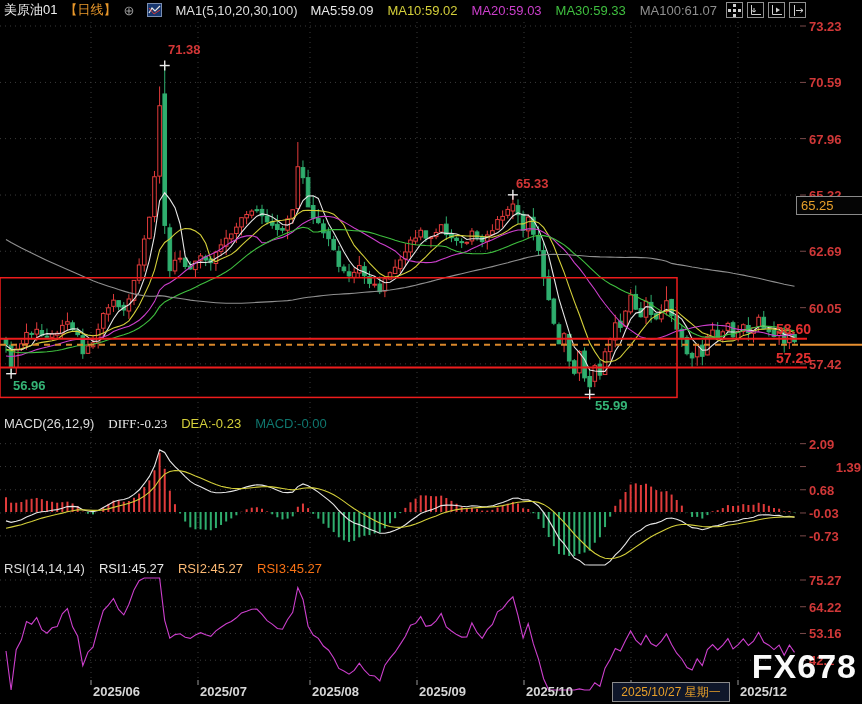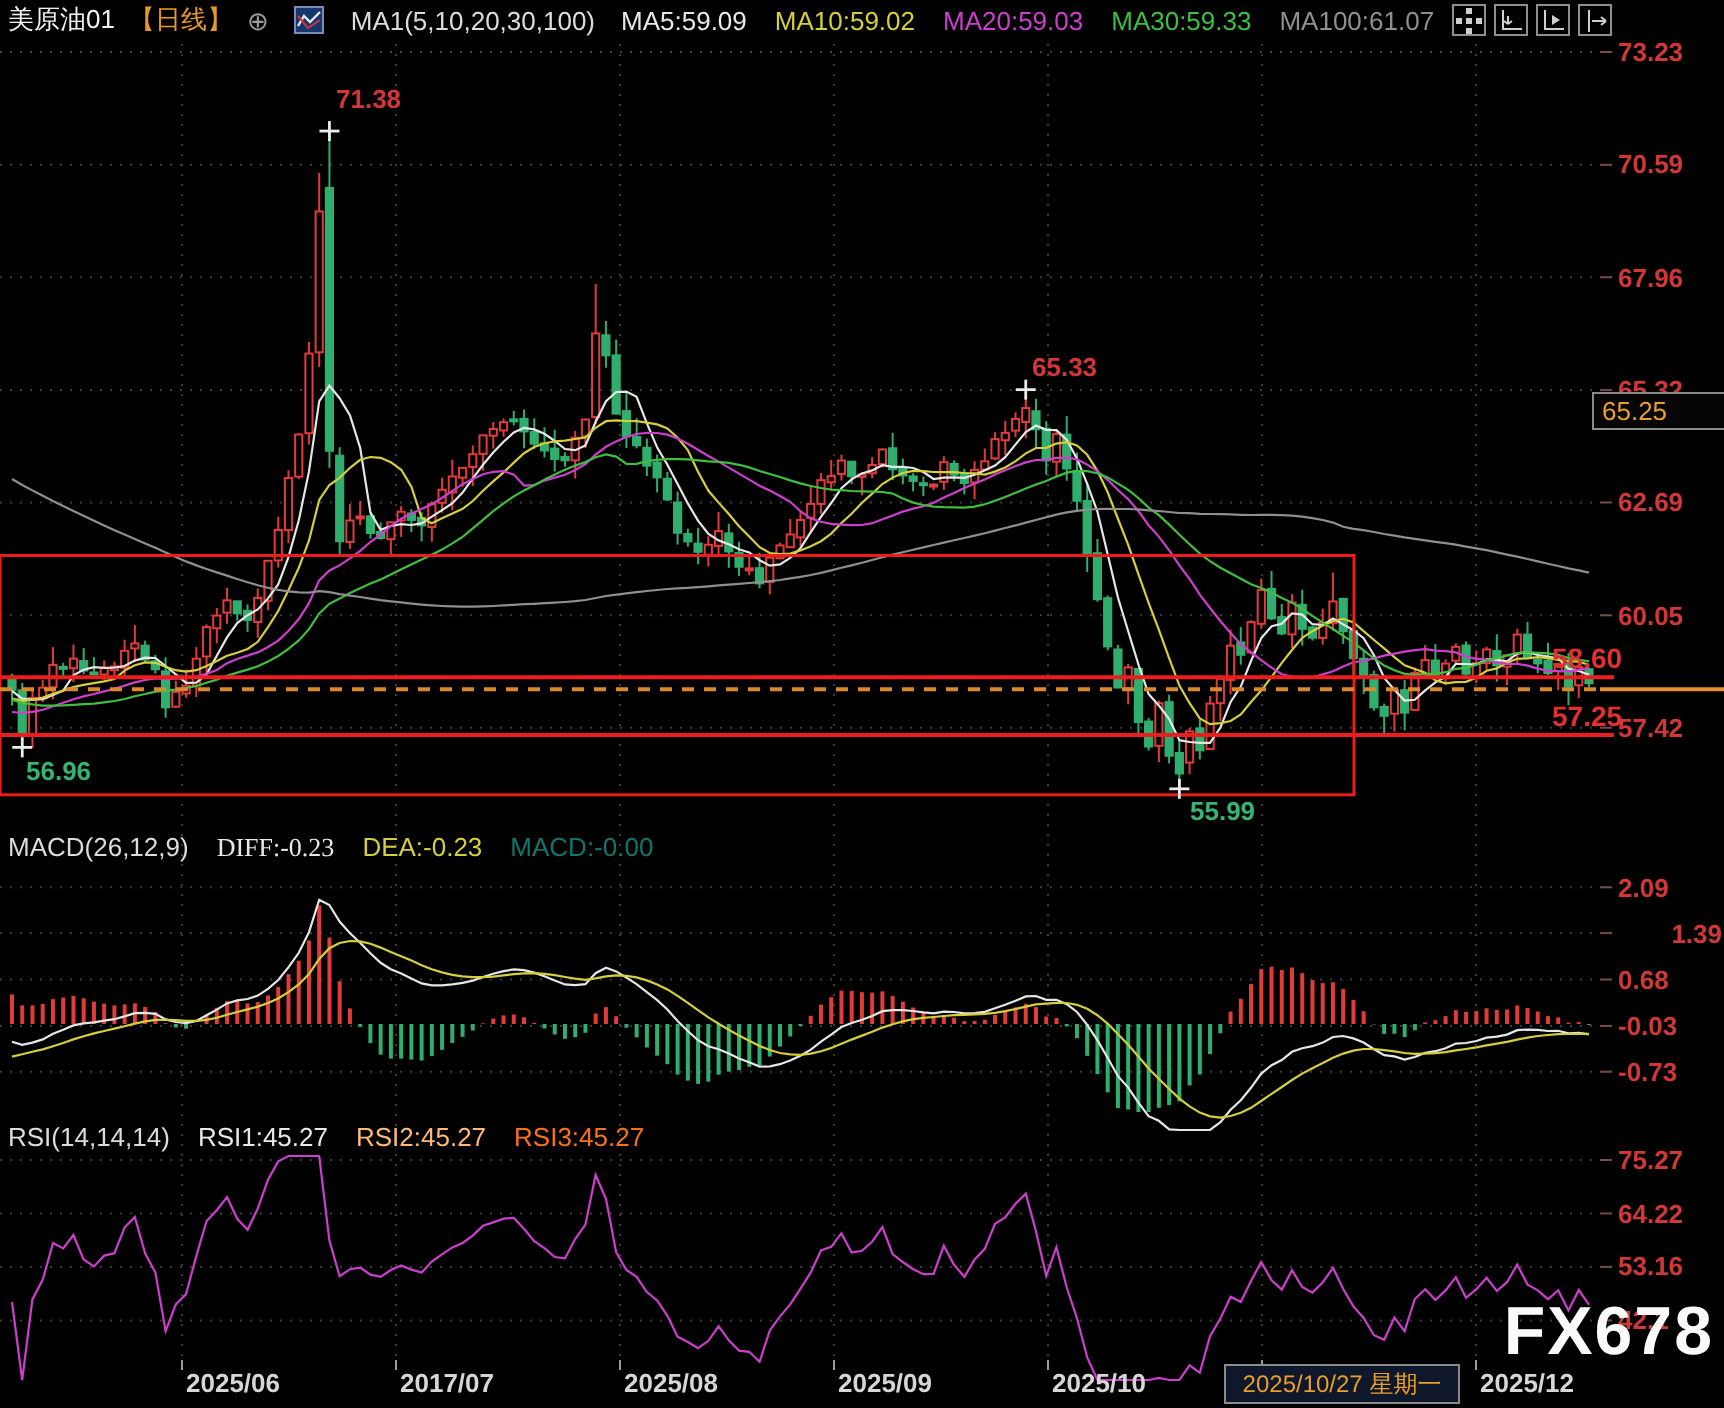--- a/index.html
+++ b/index.html
@@ -680,21 +680,21 @@
       <div class="ytick" style="top: 489.764px;">0.68</div>
       <div class="ytick" style="top: 512.981px;">-0.03</div>
       <div class="ytick" style="top: 535.871px;">-0.73</div>
       <div class="ytick" style="top: 580px;">75.27</div>
       <div class="ytick" style="top: 606.719px;">64.22</div>
       <div class="ytick" style="top: 633.462px;">53.16</div>
       <div class="ytick" style="top: 660.205px;">42.1</div>
     </div>
   <div id="xticks">
       <div class="xtick" style="left: 93px;">2025/06</div>
-      <div class="xtick" style="left: 200px;">2017/07</div>
+      <div class="xtick" style="left: 200px;">2025/07</div>
       <div class="xtick" style="left: 312px;">2025/08</div>
       <div class="xtick" style="left: 419px;">2025/09</div>
       <div class="xtick" style="left: 526px;">2025/10</div>
       <div class="xtick" style="left: 740px;">2025/12</div>
     </div>
 
   <div class="pricebox">65.25</div>
 
   <div class="datebox">2025/10/27 星期一</div>
 

